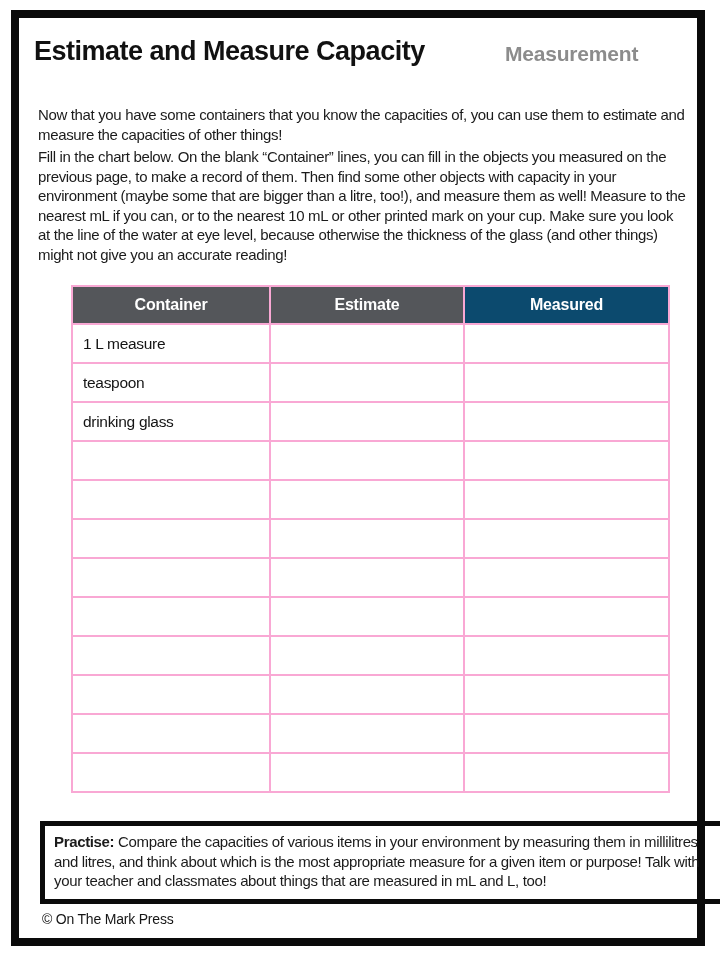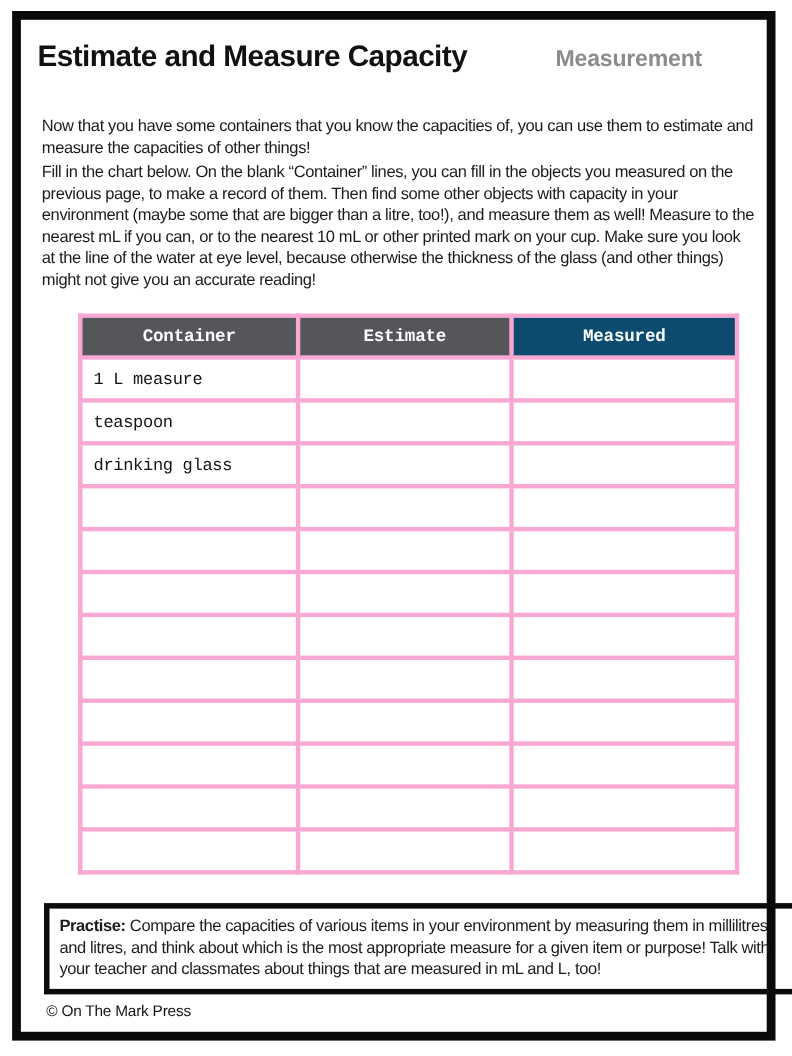--- a/index.html
+++ b/index.html
@@ -56,24 +56,23 @@
   .par-1 { top: 77px; margin-top: 28px; }
   .par-2 { top: 147px; }
   .capacity-table {
     position: absolute;
     left: 71px;
     top: 285px;
     border-collapse: collapse;
     table-layout: fixed;
   }
   .capacity-table th, .capacity-table td {
-    border: 4px solid #f9a8d4;
+    border: 2px solid #f9a8d4;
     box-sizing: border-box;
     padding: 0;
-    font-family: Liberation Mono, monospace;
   }
   .capacity-table th {
     height: 38px;
     color: #ffffff;
     font-size: 16px;
     font-weight: bold;
     letter-spacing: -0.2px;
     text-align: center;
     vertical-align: middle;
   }

